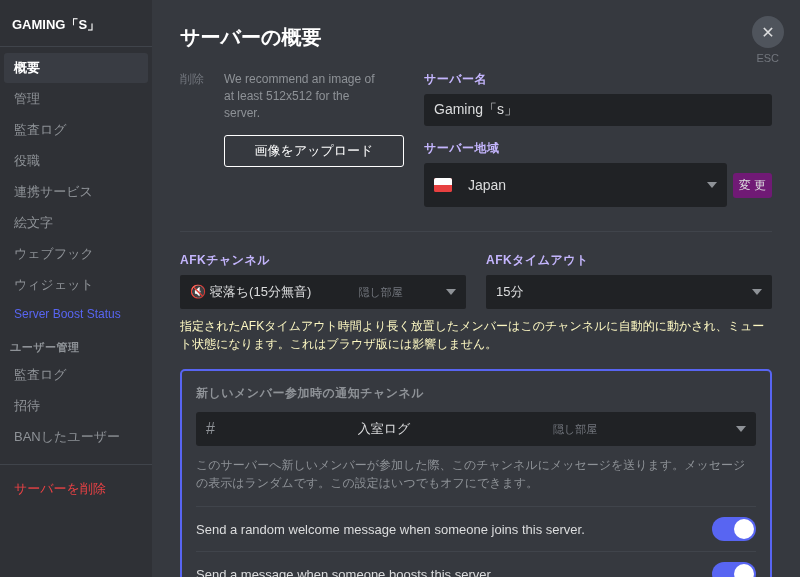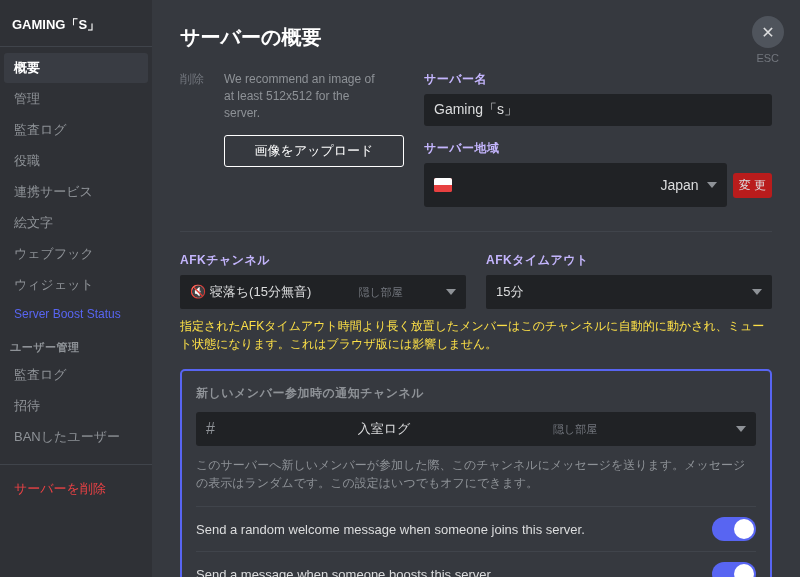--- a/index.html
+++ b/index.html
@@ -181,21 +181,21 @@
       background: #fff;
     }
     .flag::after {
       content: '';
       position: absolute;
       bottom: 0; left: 0;
       width: 100%; height: 50%;
       background: #e74040;
     }
     .change-btn {
-      background: #b91c1c;
+      background: #701a75;
       border: none;
       color: #dcddde;
       font-size: 12px;
       padding: 4px 6px;
       border-radius: 3px;
       cursor: pointer;
       white-space: nowrap;
     }
 
     
@@ -234,21 +234,21 @@
     }
     .chevron-down {
       width: 0; height: 0;
       border-left: 5px solid transparent;
       border-right: 5px solid transparent;
       border-top: 6px solid #8e9297;
       flex-shrink: 0;
     }
     .help-text {
       font-size: 12px;
-      color: #fde047;
+      color: #fef9c3;
       line-height: 1.5;
       margin-top: 8px;
     }
 
     
     .notif-box {
       border: 2px solid #5865f2;
       border-radius: 5px;
       padding: 14px;
       margin-top: 16px;
@@ -391,21 +391,21 @@
       <button class="upload-btn">画像をアップロード</button>
     </div>
 
     <div class="server-name-area">
       <div class="field-label">サーバー名</div>
       <input class="text-input" type="text" value="Gaming「s」" style="">
 
       <div class="region-row">
         <div class="field-label">サーバー地域</div>
         <div style="display:flex; align-items:center; gap:6px;">
-          <div class="region-select-wrapper" style="flex:1; display:flex; align-items:center; padding:14px 10px; background:#202225; border-radius:3px;text-align:right;">
+          <div class="region-select-wrapper" style="flex:1; display:flex; align-items:center; padding:14px 10px; background:#202225; border-radius:3px;">
             <span class="flag"></span>
             <span style="flex:1; font-size:14px; color:#dcddde; margin-left:8px;">Japan</span>
             <div class="chevron-down"></div>
           </div>
           <button class="change-btn">変
 更</button>
         </div>
       </div>
     </div>
   </div>

